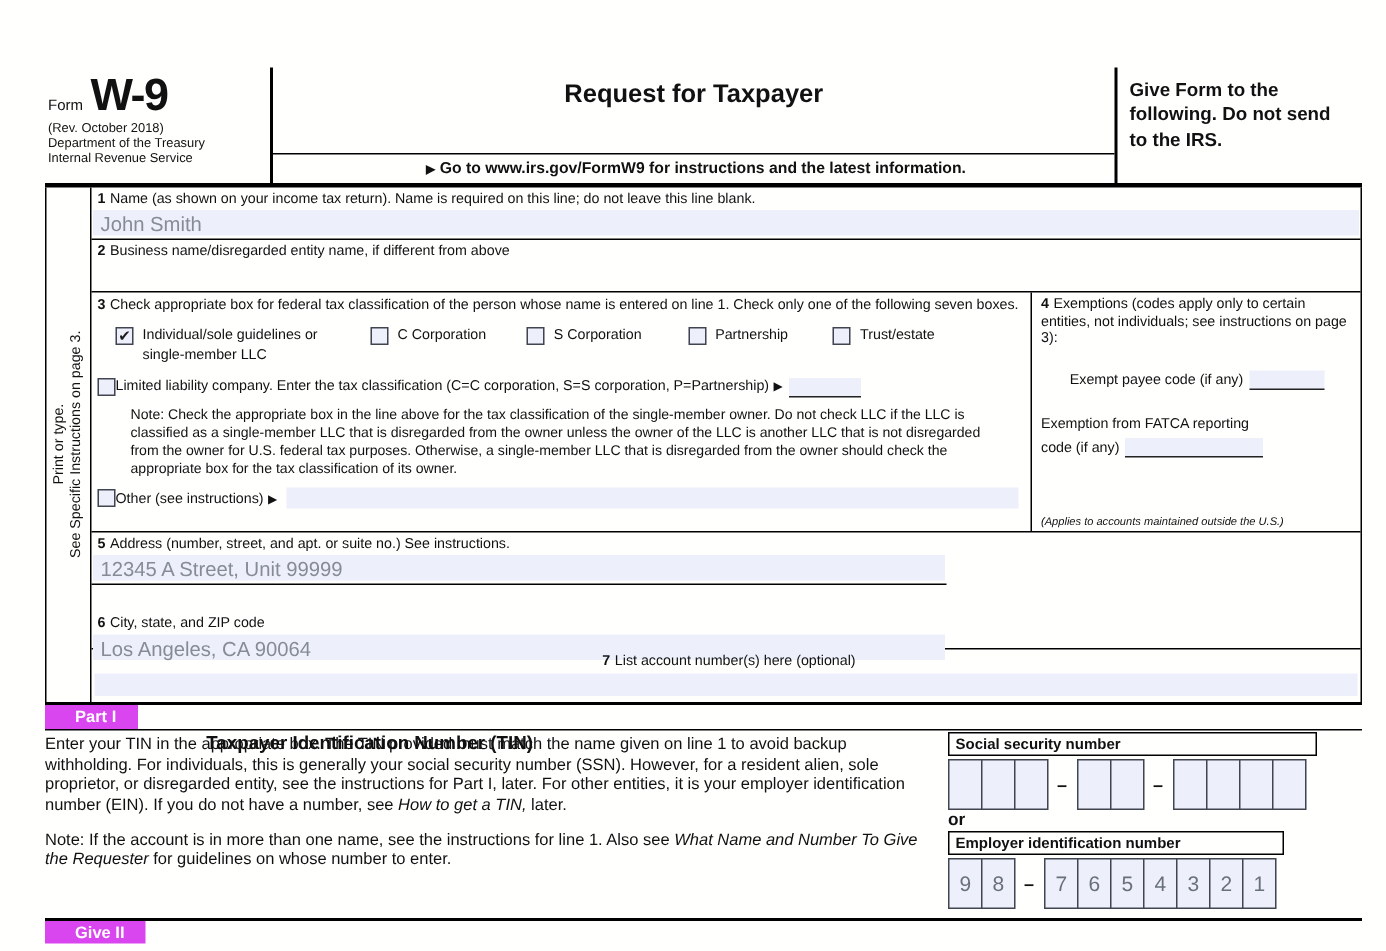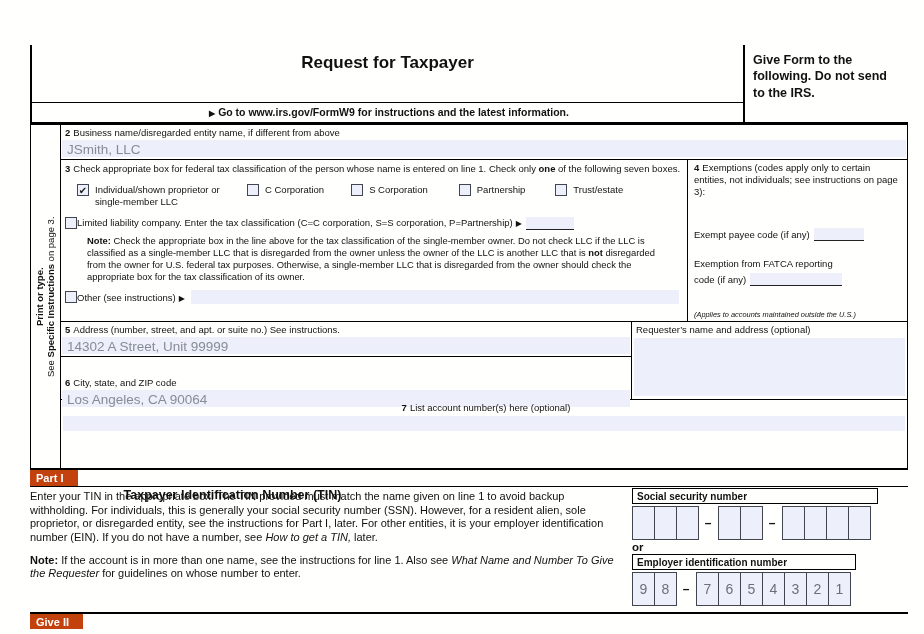--- a/index.html
+++ b/index.html
@@ -44,63 +44,71 @@
   .opt span.t { margin-left:6px; line-height:1.3; }
   .opt0 .t { width:126px; }
   .llcrow { display:flex; margin-top:9px; margin-left:4px; align-items:flex-start; }
   .llcrow .t { margin-left:0; }
   .blank { display:inline-block; border-bottom:1px solid #222; background:#edf0fa; height:13px; vertical-align:bottom; margin-left:4px; }
   .noteblock { margin:5px 0 0 26px; font-size:9.4px; line-height:1.28; width:575px; }
   .otherrow { display:flex; margin-top:7px; margin-left:4px; align-items:center; }
   .other-strip { flex:1; background:#edf0fa; height:14px; margin:0 2px 0 6px; }
   .arrow { font-size:8px; margin-left:3px; }
   .r3-right { width:220px; border-left:1px solid #000; padding:2px 5px 2px 6px; font-size:9.5px; line-height:1.25; display:flex; flex-direction:column; }
-  .exline { margin-top:30px; }
+  .exline { margin-top:15px;text-align:center; }
   .fatca { margin-top:17px; }
   .applies { margin-top:auto; font-size:7.4px; font-style:italic; }
 
   
   .row56 { display:flex; flex-direction:row; height:78px; border-bottom:1px solid #000; }
   .row56-left { width:570px; display:flex; flex-direction:column;gap:18px; }
   .r5 { height:40px; border-bottom:1px solid #000; }
   .r6 { height:37px; }
   .req { flex:1; border-left:1px solid #000; display:flex; flex-direction:column; }
   .req-area { flex:1; background:#edf0fa; margin:2px 2px 3px 2px; }
   .r7 { height:35px; border-bottom:none;text-align:center; }
   .strip { background:#edf0fa; height:15px; margin:2px 2px 3px 2px; }
 
   
   .part-hdr { display:flex; align-items:stretch; border-bottom:1px solid #000; height:17px; }
-  .part-box { background:#c2410c; color:#fff; font-weight:bold; font-size:11px; padding:2px 14px 0 6px; }
+  .part-box { background:#d946ef; color:#fff; font-weight:bold; font-size:11px; padding:2px 14px 0 20px; }
   .part-title { font-weight:bold; font-size:12.5px; margin-left:46px; padding-top:18px; }
   .p2 { border-bottom:none; border-top:2px solid #000; height:17px; }
 
   
   .p1c { display:flex; height:125px; }
   .p1-left { width:602px; font-size:11px; line-height:1.24; padding:3px 8px 0 0; }
   .p1-left .para2 { margin-top:9px; }
   .ital { font-style:italic; }
-  .bold { font-weight:bold; }
+  .bold { font-weight:normal; }
   .p1-right { flex:1; padding-top:1px; }
   .tin-label { border:1px solid #000; font-weight:bold; font-size:10px; padding:2px 4px 1px 4px; }
   .ssn-label { width:246px; }
   .ein-label { width:224px; }
   .cells { display:flex; margin-top:2px; align-items:center; }
   .cell { width:23px; height:34px; border:1px solid #41454f; background:#edf0fa; margin-right:-1px;
           display:flex; align-items:center; justify-content:center; font-size:14px; color:#697078; }
   .dash { width:20px; text-align:center; font-weight:bold; color:#111; font-size:12px; }
   .gap { width:20px; text-align:center; font-weight:bold; font-size:12px; }
   .or { font-weight:bold; font-size:11.5px; margin:1px 0 1px 0; }
 </style>
 </head>
 <body>
 
 <div class="form">
 
   <div class="hdr">
+    <div class="hdr-left">
+      <div>
+        <span class="form-word">Form</span><span class="form-num">W-9</span>
+      </div>
+      <div class="rev">(Rev. October 2018)</div>
+      <div class="dept">Department of the Treasury</div>
+      <div class="dept">Internal Revenue Service</div>
+    </div>
     <div class="hdr-center">
       <div class="title">
         <div>Request for Taxpayer</div>
       </div>
       <div class="goto">
         <span class="arrow">▶</span>
         <span>Go to </span><span class="url">www.irs.gov/FormW9</span><span> for instructions and the latest information.</span>
       </div>
     </div>
     <div class="hdr-right">Give Form to the following. Do not send to the IRS.</div>
@@ -109,34 +117,37 @@
   <div class="body">
     <div class="sidebar">
       <div class="sidebar-inner">
         <div class="sb-col bold">Print or type.</div>
         <div class="sb-col"><span>See </span><span class="bold">Specific Instructions</span><span> on page 3.</span></div>
       </div>
     </div>
 
     <div class="fields">
 
+      <div class="frow r1">
+        <div class="lbl"><span class="num">1</span><span>Name (as shown on your income tax return). Name is required on this line; do not leave this line blank.</span></div>
+        <div class="val">John Smith</div>
+      </div>
 
       <div class="frow r2">
         <div class="lbl"><span class="num">2</span><span>Business name/disregarded entity name, if different from above</span></div>
-        <div class="val">JSmith, LLC</div>
       </div>
 
       <div class="r3">
         <div class="r3-left">
           <div class="lbl"><span class="num">3</span><span>Check appropriate box for federal tax classification of the person whose name is entered on line 1. Check only </span><span class="bold">one</span><span> of the following seven boxes.</span></div>
 
           <div class="cbrow">
             <div class="opt opt0">
               <span class="cb">✔</span>
-              <span class="t">Individual/shown proprietor or single-member LLC</span>
+              <span class="t">Individual/sole guidelines or single-member LLC</span>
             </div>
             <div class="opt" style="margin-left:26px">
               <span class="cb"></span>
               <span class="t">C Corporation</span>
             </div>
             <div class="opt" style="margin-left:27px">
               <span class="cb"></span>
               <span class="t">S Corporation</span>
             </div>
             <div class="opt" style="margin-left:31px">
@@ -174,30 +185,26 @@
             <div style="margin-top:3px"><span>code (if any)</span><span class="blank" style="width:92px"></span></div>
           </div>
           <div class="applies">(Applies to accounts maintained outside the U.S.)</div>
         </div>
       </div>
 
       <div class="row56">
         <div class="row56-left">
           <div class="frow r5">
             <div class="lbl"><span class="num">5</span><span>Address (number, street, and apt. or suite no.) See instructions.</span></div>
-            <div class="val">14302 A Street, Unit 99999</div>
+            <div class="val">12345 A Street, Unit 99999</div>
           </div>
           <div class="frow r6" style="border-bottom:none">
             <div class="lbl"><span class="num">6</span><span>City, state, and ZIP code</span></div>
             <div class="val">Los Angeles, CA 90064</div>
           </div>
-        </div>
-        <div class="req">
-          <div class="lbl">Requester’s name and address (optional)</div>
-          <div class="req-area"></div>
         </div>
       </div>
 
       <div class="frow r7">
         <div class="lbl"><span class="num">7</span><span>List account number(s) here (optional)</span></div>
         <div class="strip"></div>
       </div>
     </div>
   </div>
 

